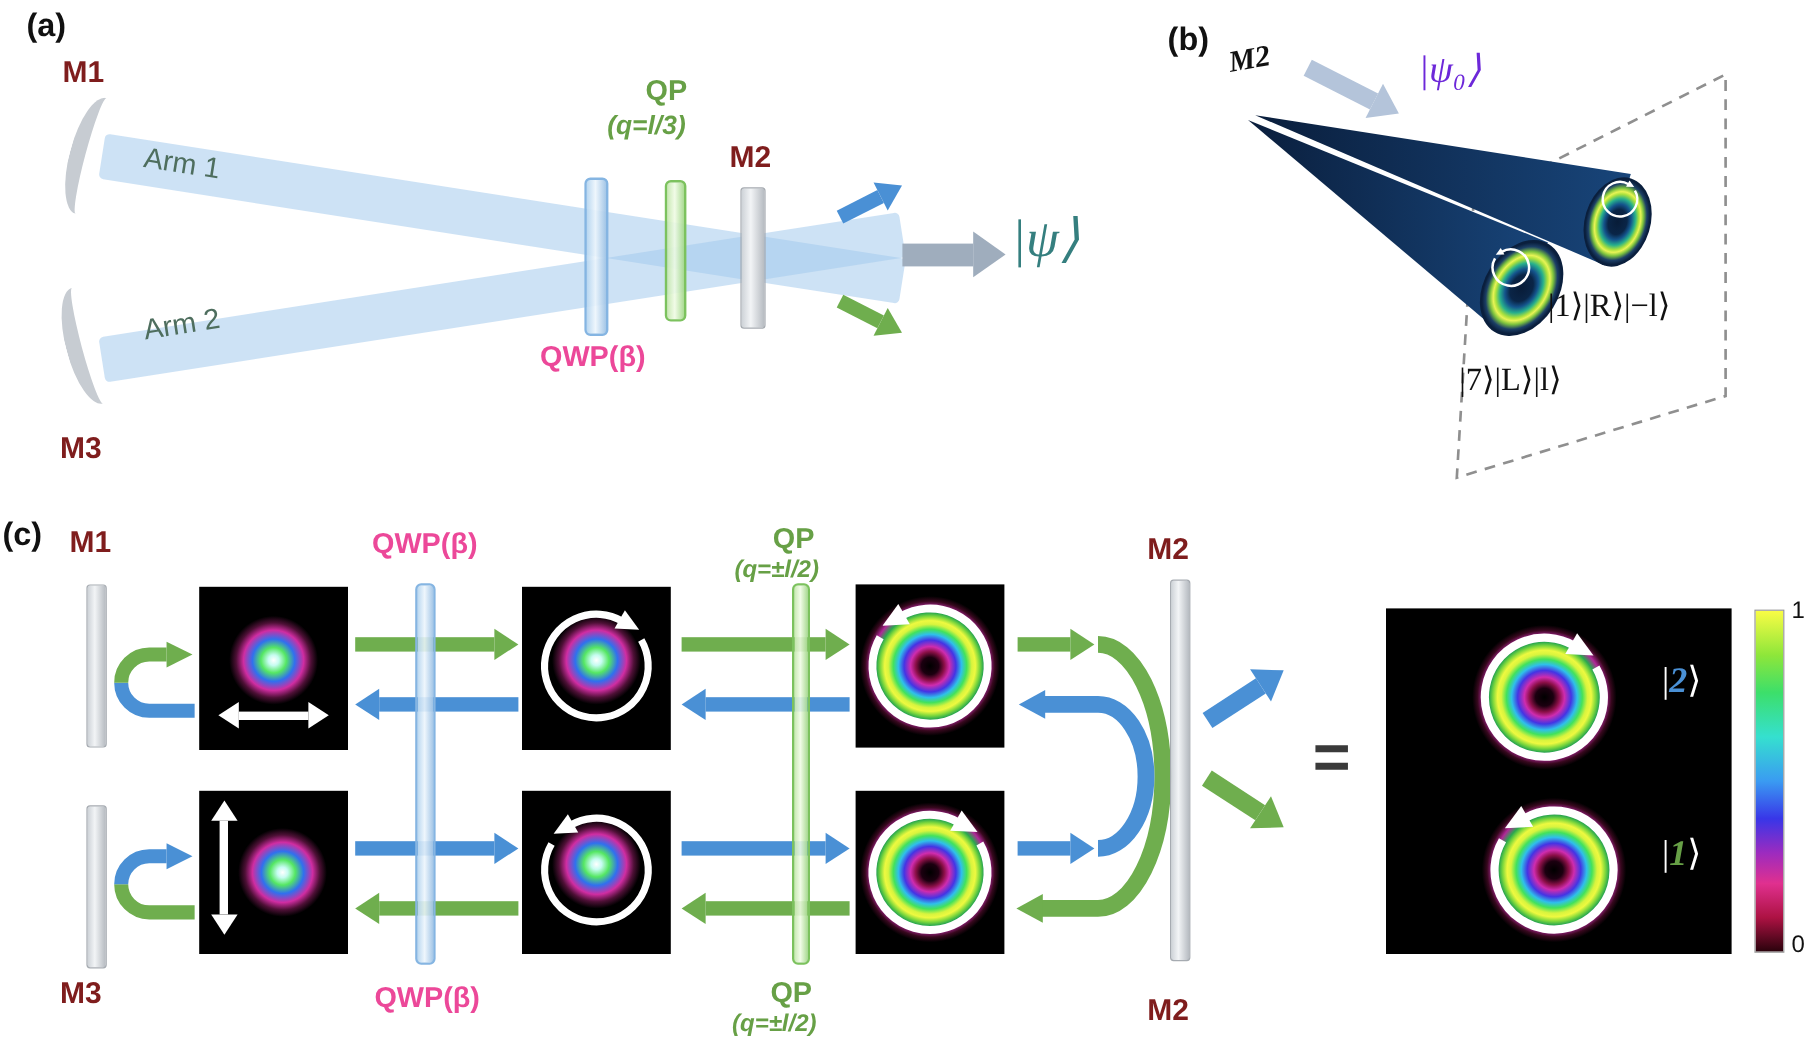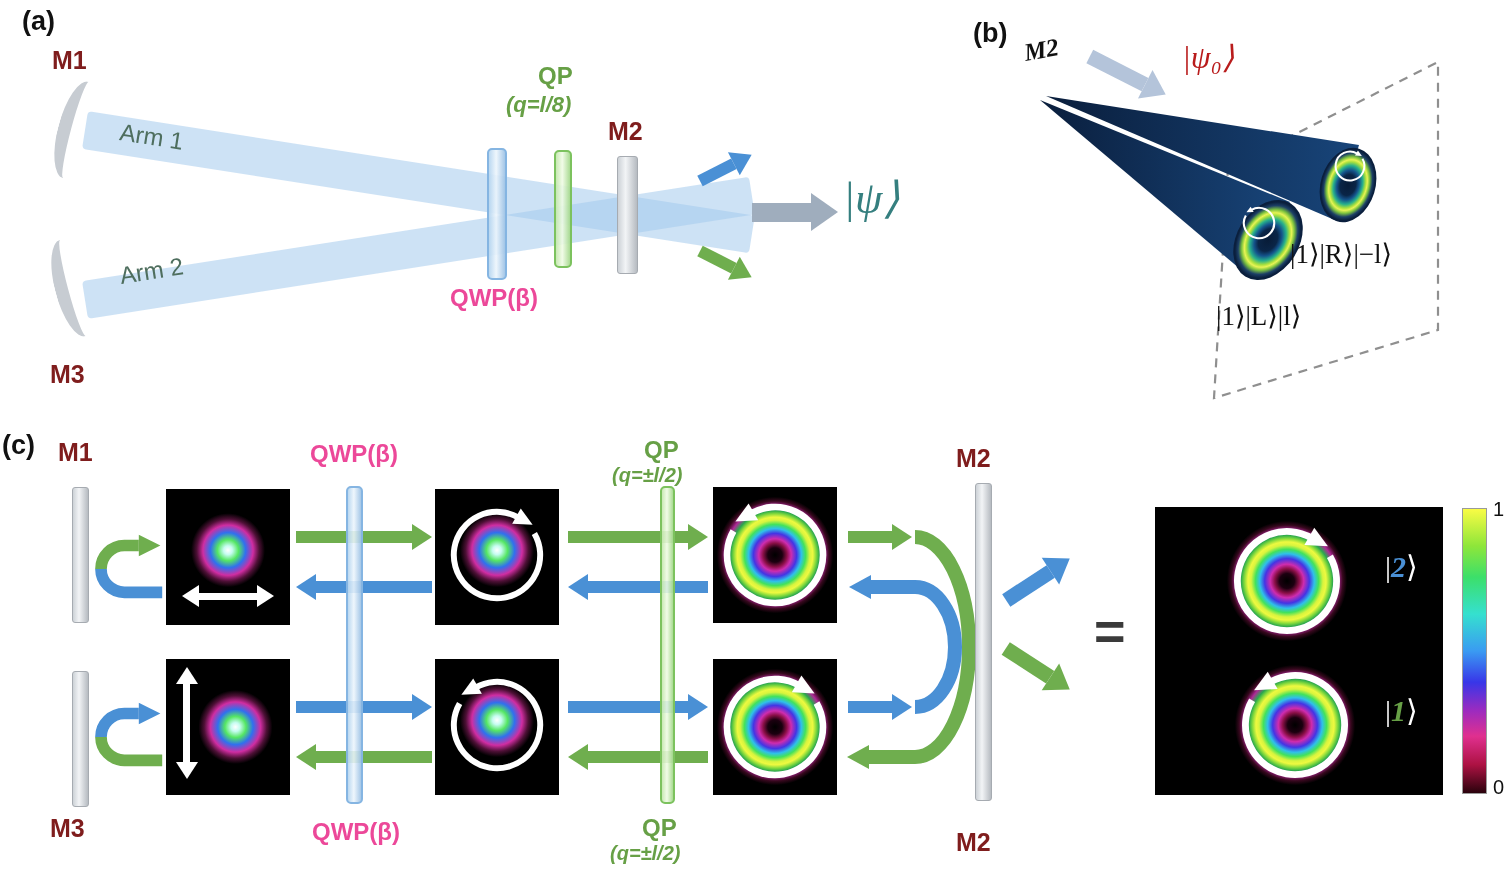--- a/index.html
+++ b/index.html
@@ -4,21 +4,21 @@
 <style>
 *{margin:0;padding:0;box-sizing:border-box}
 body{background:#fff}
 .fig{position:relative;width:1509px;height:872px;background:#fff;font-family:"Liberation Sans",sans-serif;overflow:hidden}
 .plabel{position:absolute;font-size:27px;font-weight:bold;color:#111}
 .mlabel{position:absolute;font-size:25px;font-weight:bold;color:#7f1d1d}
 .armlabel{position:absolute;font-size:24px;color:#4e6e5e;transform-origin:0 50%}
 .bluelabel{position:absolute;font-size:24px;font-weight:bold;color:#ec4899}
 .greenlabel{position:absolute;font-size:24px;font-weight:bold;color:#67a046}
 .greenlabel.sub{font-size:20px;font-style:italic}
-.ket{position:absolute;font-family:"Liberation Serif",serif;font-style:italic;color:#b91c1c}
+.ket{position:absolute;font-family:"Liberation Serif",serif;font-style:italic;color:#6d28d9}
 .beam{position:absolute;height:38px;background:rgba(164,203,237,.55);transform-origin:0 50%;border-radius:4px}
 .crescent{position:absolute;width:36px;height:100px;border-left:13px solid #c7ccd2;border-radius:50%}
 .plate{position:absolute;border-radius:5px}
 .plate.qwp{width:20px;background:linear-gradient(to right,rgba(183,214,240,.95),rgba(236,245,252,.88) 45%,rgba(160,196,230,.95));border:2px solid #85b5e2}
 .plate.qp{width:18px;background:linear-gradient(to right,rgba(198,232,176,.95),rgba(239,251,228,.88) 45%,rgba(166,217,142,.95));border:2px solid #7cc25e}
 .plate.mir{background:linear-gradient(to right,#cdd2d7,#f2f4f6 40%,#b6bbc1);border:1px solid #a6abb1;border-radius:3px}
 .arrow{position:absolute;display:flex;align-items:center;height:26px;transform-origin:0 50%}
 .arrow i{display:block}
 .arrow .s{flex:1;height:12px;background:var(--c)}
 .arrow .h{width:0;height:0;border-top:13px solid transparent;border-bottom:13px solid transparent;border-left:20px solid var(--c)}
@@ -88,21 +88,21 @@
   <div class="beam" style="left:85px;top:111px;width:675px;transform:rotate(8.9deg)"></div>
   <div class="beam" style="left:85px;top:281px;width:675px;transform:rotate(-8.9deg)"></div>
   <div class="armlabel" style="left:120px;top:118px;transform:rotate(8.9deg)">Arm 1</div>
   <div class="armlabel" style="left:120px;top:262px;transform:rotate(-8.9deg)">Arm 2</div>
 
   <div class="plate qwp" style="left:487px;top:148px;height:132px"></div>
   <div class="plate qp" style="left:554px;top:150px;height:118px"></div>
   <div class="plate mir" style="left:617px;top:156px;width:21px;height:118px"></div>
 
   <div class="greenlabel" style="left:538px;top:62px">QP</div>
-  <div class="greenlabel sub" style="left:506px;top:92px;font-size:22px">(q=l/8)</div>
+  <div class="greenlabel sub" style="left:506px;top:92px;font-size:22px">(q=l/3)</div>
   <div class="mlabel" style="left:608px;top:117px">M2</div>
   <div class="bluelabel" style="left:450px;top:284px">QWP(β)</div>
 
   <div class="arrow" style="left:700px;top:168px;width:58px;--c:#4a90d5;transform:rotate(-27deg)">
       <i class="s"></i>
       <i class="h"></i>
     </div>
   <div class="arrow" style="left:700px;top:238px;width:58px;--c:#6fae4e;transform:rotate(27deg)">
       <i class="s"></i>
       <i class="h"></i>
@@ -140,21 +140,21 @@
   <div class="donutimg" style="left:1310px;top:147px;width:76px;height:76px;background-image:radial-gradient(circle 38px at 50% 50%,#081c38 0%,#0a2547 28%,#14548c 40%,#27b08c 52%,#a8e03e 62%,#e8f455 68%,#7cc23e 76%,#1c3f66 86%,#0a1f3d 95%);transform:rotate(17deg) scaleX(.72);border-radius:50%"></div>
   <div class="donutimg" style="left:1225px;top:197px;width:86px;height:86px;background-image:radial-gradient(circle 43px at 50% 50%,#081c38 0%,#0a2547 28%,#14548c 40%,#27b08c 52%,#a8e03e 62%,#e8f455 68%,#7cc23e 76%,#1c3f66 86%,#0a1f3d 95%);transform:rotate(32deg) scaleX(.72);border-radius:50%"></div>
   <svg class="circ" style="left:1332px;top:148px" width="36" height="36" viewBox="0 0 100 100">
       <use href="#sym-circ-cw"></use>
     </svg>
   <svg class="circ" style="left:1240px;top:204px" width="38" height="38" viewBox="0 0 100 100">
       <use href="#sym-circ-ccw"></use>
     </svg>
 
   <div class="kc" style="left:1290px;top:238px;font-size:27px">|1⟩|R⟩|−l⟩</div>
-  <div class="kc" style="left:1216px;top:300px;font-size:27px">|1⟩|L⟩|l⟩</div>
+  <div class="kc" style="left:1216px;top:300px;font-size:27px">|7⟩|L⟩|l⟩</div>
 
   <div class="plabel" style="left:2px;top:430px">(c)</div>
 
   <div class="mlabel" style="left:58px;top:438px">M1</div>
   <div class="plate mir" style="left:72px;top:487px;width:17px;height:136px"></div>
   <div class="plate mir" style="left:72px;top:671px;width:17px;height:136px"></div>
   <div class="mlabel" style="left:50px;top:814px">M3</div>
 
   <svg class="uturn" style="left:92px;top:518px;--in-c:#4a90d5;--out-c:#6fae4e" viewBox="0 0 80 110">
       <use href="#sym-uturn"></use>

